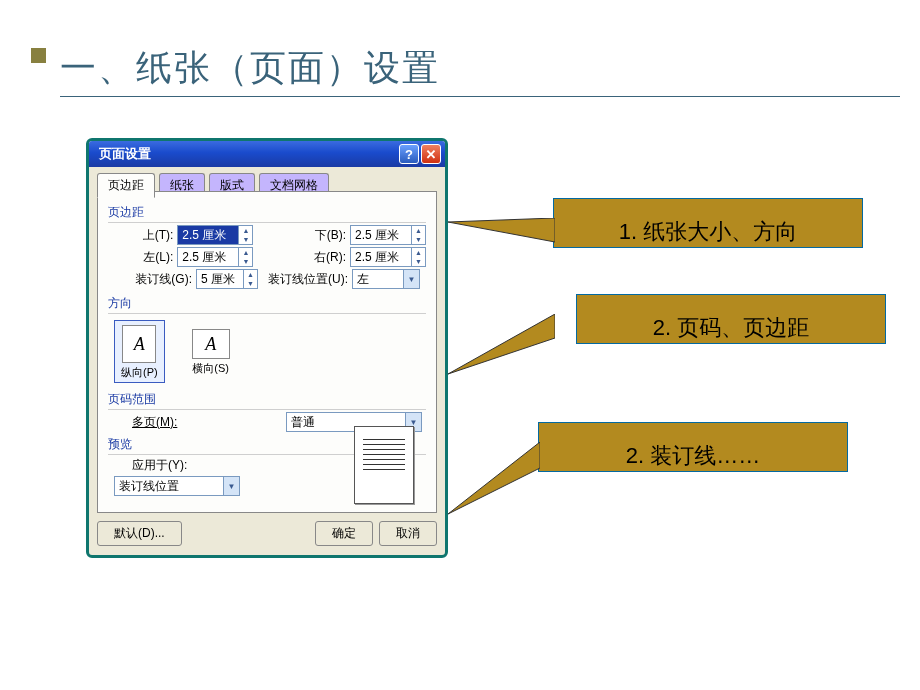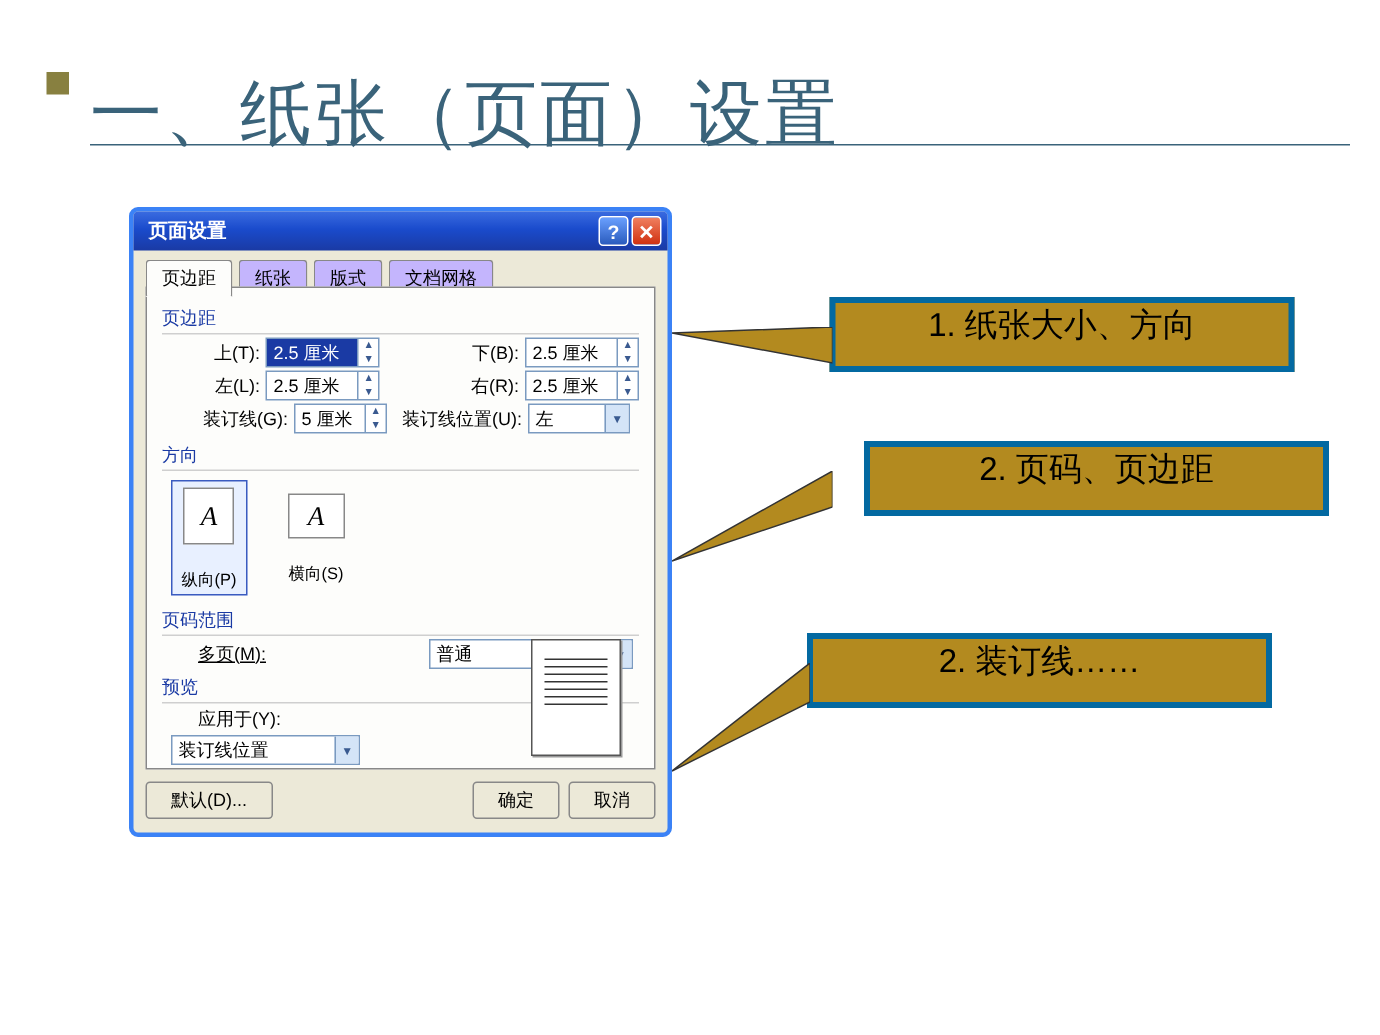--- a/index.html
+++ b/index.html
@@ -9,36 +9,36 @@
     font-family: "Microsoft YaHei", SimSun, Arial, sans-serif;
     position: relative;
     overflow: hidden;
   }
   .slide-bg {
     position: absolute; left: 16px; top: 0; right: 0; bottom: 0;
     background: #fff;
   }
   .slide-title {
     position: absolute; left: 44px; top: 44px;
-    font-size: 48px; color: #3a637a; font-weight: 400;
+    font-size: 36px; color: #3a637a; font-weight: 400;
     letter-spacing: 2px;
   }
   .slide-title-underline {
     position: absolute; left: 44px; top: 96px; width: 840px;
     border-top: 1px solid #3a637a;
   }
   .side-marker {
     position: absolute; left: 15px; top: 48px; width: 15px; height: 15px;
     background: #888040;
   }
   
   .dialog {
     position: absolute; left: 70px; top: 138px; width: 362px; height: 420px;
     background: #ece9d8;
-    border: 3px solid #3b82f6;
+    border: 3px solid #0f766e;
     border-radius: 6px;
     font-size: 12px;
     font-family: Tahoma, SimSun, sans-serif;
   }
   .titlebar {
     height: 26px;
     background: linear-gradient(to bottom, #3a6be0 0%, #1a4bcc 45%, #1a3aa4 100%);
     color: #fff; display: flex; align-items: center;
     padding: 0 4px 0 10px; font-weight: bold; font-size: 13px;
     border-radius: 3px 3px 0 0;
@@ -83,44 +83,44 @@
   .combo {
     display: inline-flex; border: 1px solid #7a9ac0; background: #fff;
     height: 20px; align-items: stretch;
   }
   .combo .combo-val { width: 64px; padding:2px 4px; font-size:12px; display:flex; align-items:center;}
   .combo .combo-arrow { width: 16px; background:#d4e4f7; border-left:1px solid #7a9ac0; display:flex; align-items:center; justify-content:center; font-size:8px; color:#3a5a90;}
   .orient-box { display:inline-flex; border:1px solid transparent; padding:4px 6px 2px; flex-direction:column; align-items:center; margin-right:20px;}
   .orient-box.selected { border:1px solid #3a5bc0; background:#e8f0ff;}
   .orient-icon { width:34px; height:38px; border:1px solid #888; background:#fff; display:flex; align-items:center; justify-content:center; font-size:18px; font-family:serif; font-style:italic;}
   .orient-icon.landscape { width:38px; height:30px;}
-  .orient-label { font-size:11px; margin-top:16px;}
+  .orient-label { font-size:11px; margin-top:2px;}
   .preview-page {
     position:absolute; right:22px; bottom:8px; width:60px; height:78px;
     border:1px solid #555; background:#fff; box-shadow:1px 1px 0 #999;
     padding:8px 8px;
   }
   .preview-page div { border-top:1px solid #333; margin:4px 0;}
   .bottom-bar {
     position:absolute; left:8px; right:8px; bottom:8px; height:28px;
     display:flex; align-items:center; gap:6px;
   }
   .btn {
     background:#ece9d8; border:1px solid #888; border-radius:3px;
     padding:3px 16px; font-size:12px;
   }
   .bottom-bar .spacer { flex:1; }
   
   .callout {
     position: absolute;
     background: #b38a1f;
-    border: 4px solid #0369a1;
+    border: 1px solid #0369a1;
     color: #000;
     font-size: 22px;
-    display: flex; align-items: flex-start; justify-content: center;
+    display: flex; align-items: flex-end; justify-content: center;
     height: 50px;
   }
 </style>
 </head>
 <body>
 
 <div class="slide-bg">
   <div class="side-marker"></div>
   <div class="slide-title">一、纸张（页面）设置</div>
   <div class="slide-title-underline"></div>

